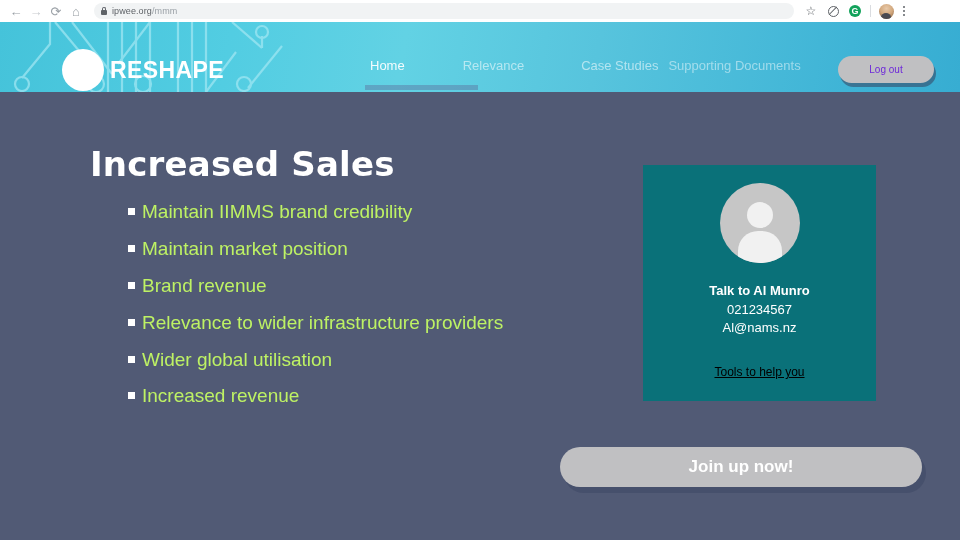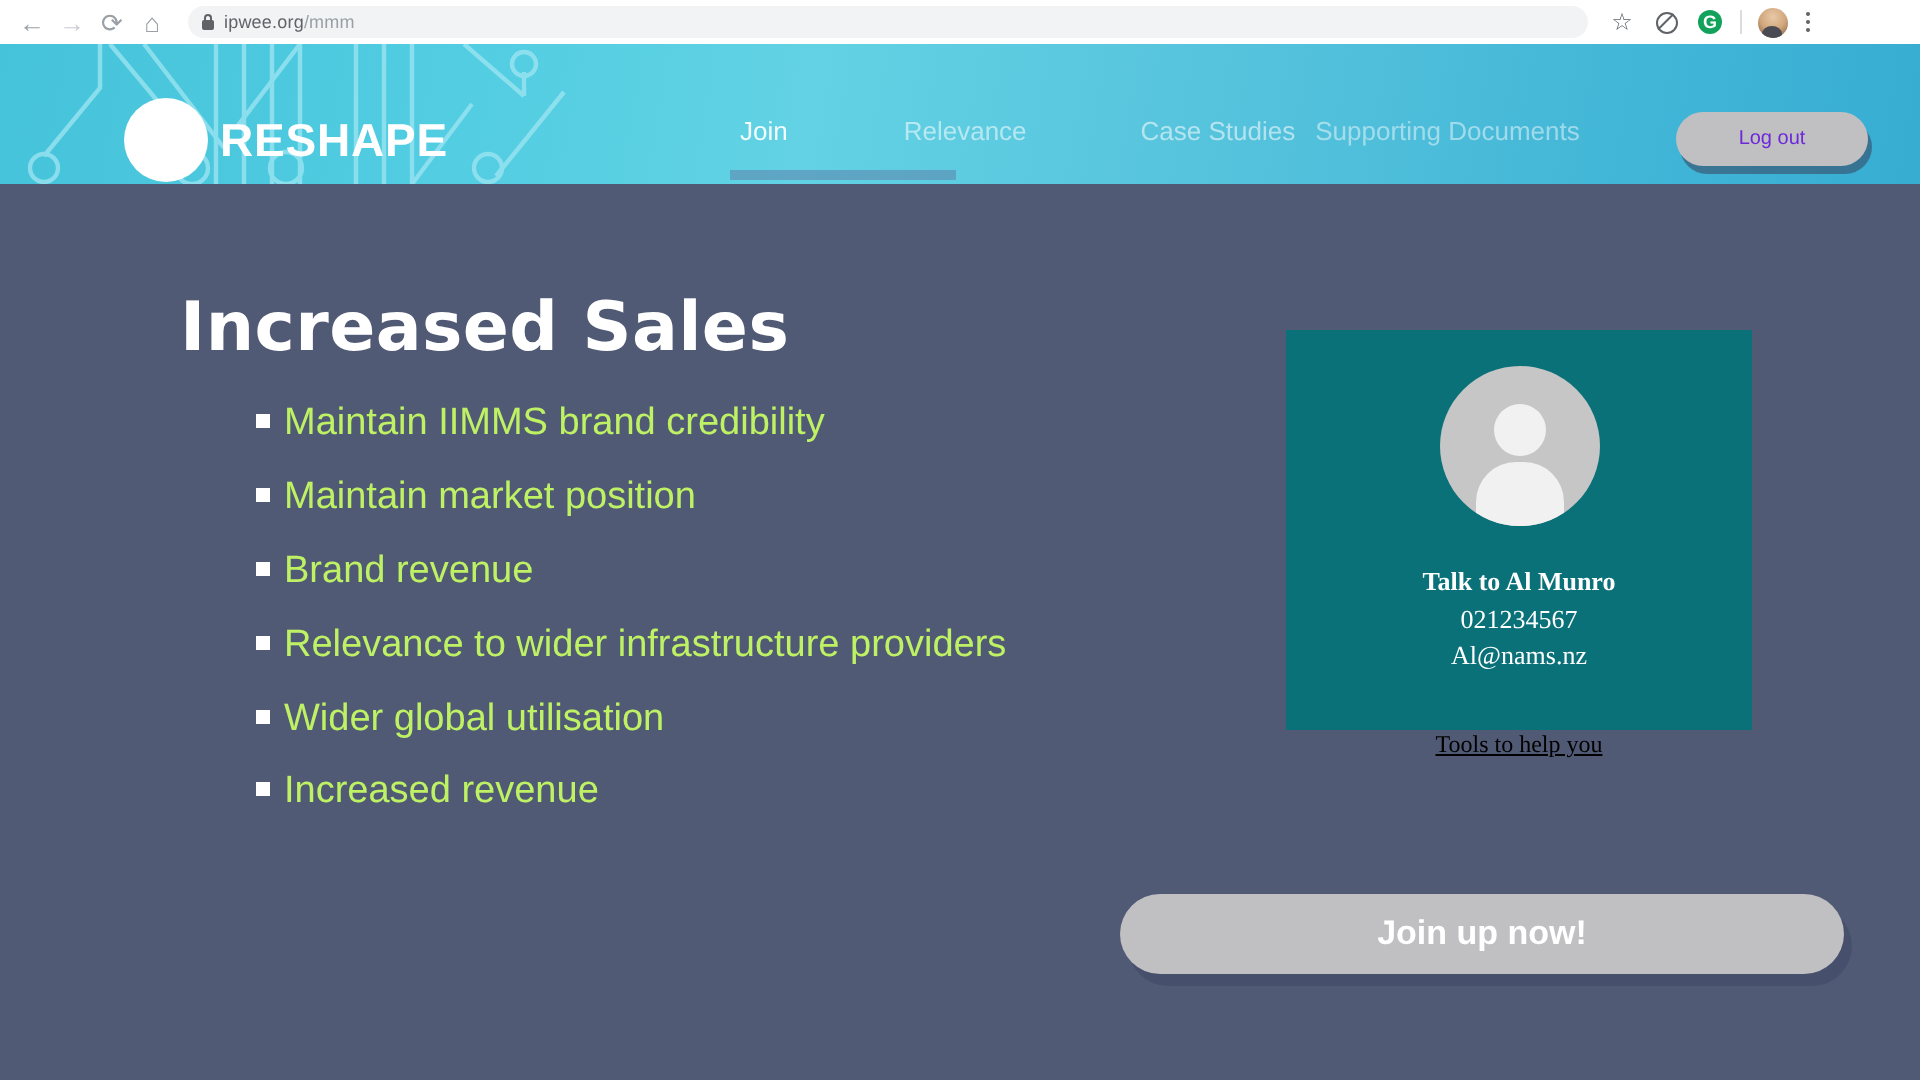--- a/index.html
+++ b/index.html
@@ -265,23 +265,22 @@
     font-size: 19px;
     line-height: 1.1;
     margin-left: 5px;
     white-space: nowrap;
   }
 
   
   .contact-card {
     position: absolute;
     left: 643px; top: 73px;
-    width: 233px; height: 200px;
+    width: 233px; height: 236px;
     background: #0a7179;
-    font-family: Liberation Serif, serif;
   }
   .contact-avatar {
     position: absolute;
     left: 50%; top: 18px;
     transform: translateX(-50%);
     width: 80px; height: 80px;
     border-radius: 50%;
     background: #c6c6c6;
     overflow: hidden;
   }
@@ -421,21 +420,21 @@
     </g>
   </svg>
 
   <div class="brand">
     <span class="brand-dot"></span>
     <span class="brand-name">RESHAPE</span>
   </div>
 
   <div class="nav">
     <div class="nav-item" style="margin-right:58px;">
-      <span>Join</span>
+      <span>Home</span>
       <span class="underline"></span>
     </div>
     <div class="nav-item dim" style="margin-right:57px;">
       <span>Relevance</span>
     </div>
     <div class="nav-item dim" style="margin-right:10px;">
       <span>Case Studies</span>
     </div>
     <div class="nav-item dimmer">
       <span>Supporting Documents</span>

